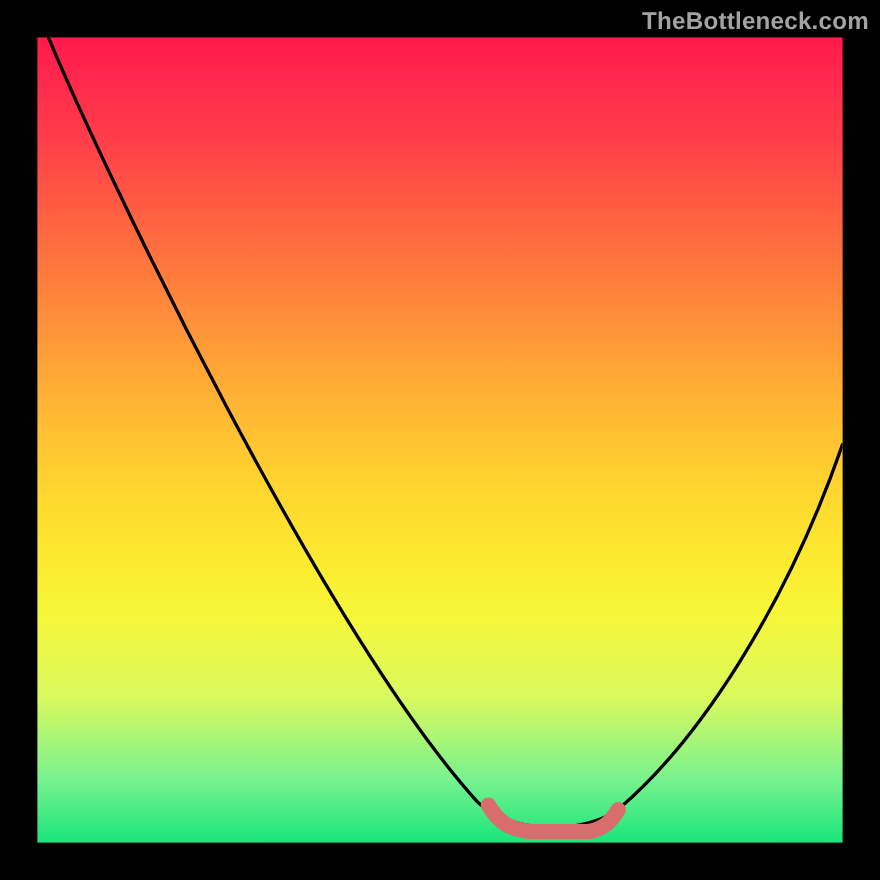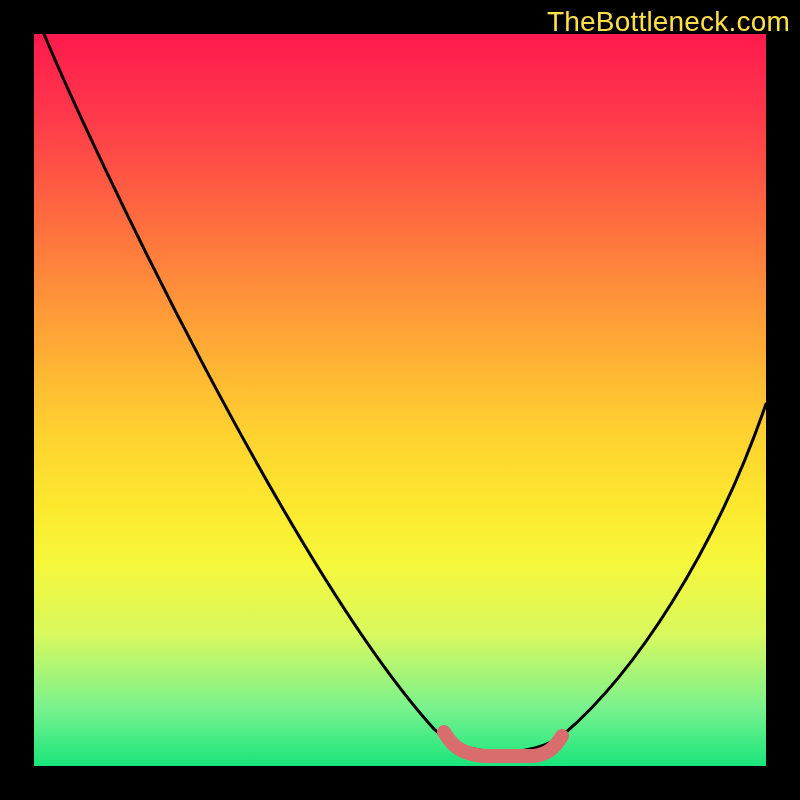--- a/index.html
+++ b/index.html
@@ -36,23 +36,23 @@
       #f6f73a 72%,
       #d9f95e 82%,
       #7af28e 92%,
       #19e57c 100%
     );
   }
   .watermark {
     position: absolute;
     top: 6px;
     right: 10px;
-    color: #fde047;
-    font-size: 28px;
-    font-weight: 400;
+    color: #a3a3a3;
+    font-size: 22px;
+    font-weight: 700;
     letter-spacing: 0.2px;
   }
   svg.curve {
     position: absolute;
     left: 0;
     top: 0;
     width: 732px;
     height: 732px;
   }
 </style>

